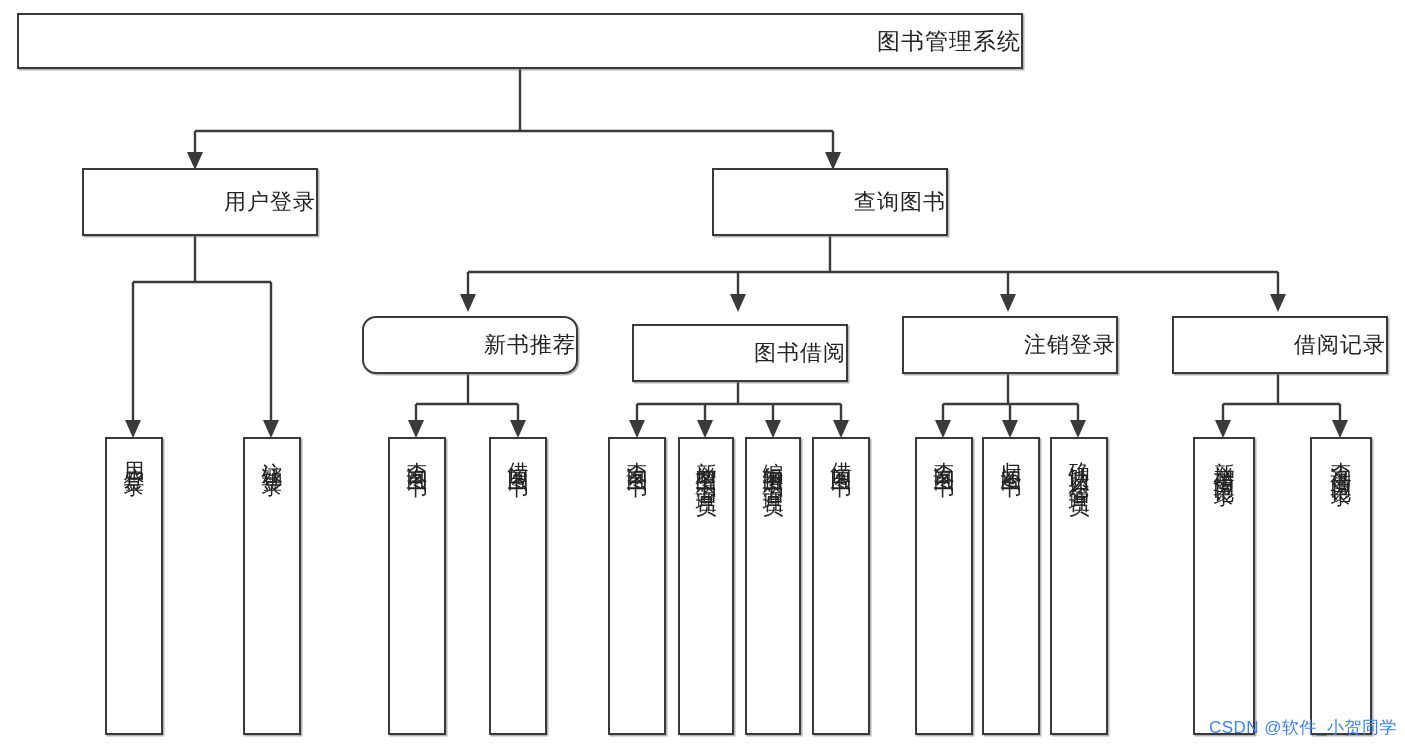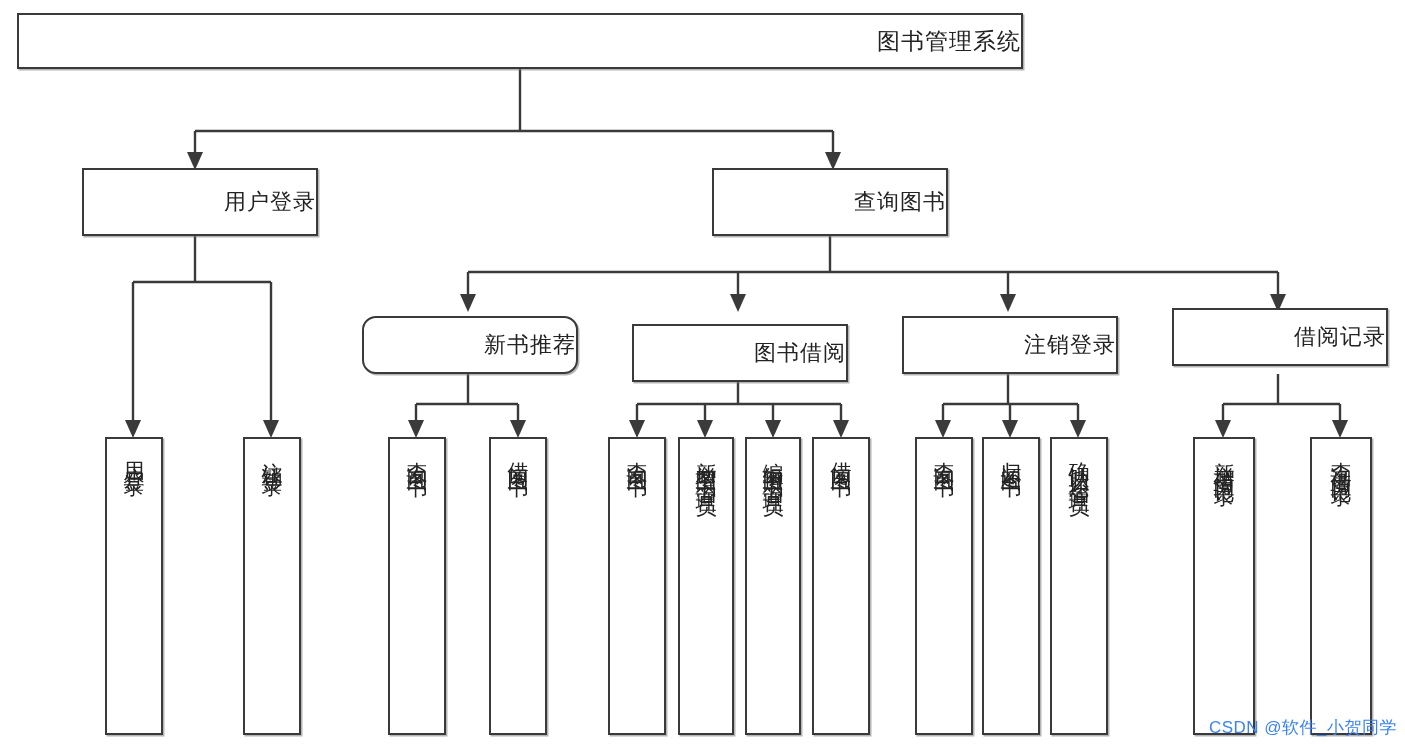--- a/index.html
+++ b/index.html
@@ -129,21 +129,21 @@
 
   <div class="node" style="left:362px;top:316px;width:216px;height:58px;border-radius:14px;">
     <span class="label">新书推荐</span>
   </div>
   <div class="node" style="left:632px;top:316px;width:216px;height:58px;margin-top:8px;">
     <span class="label">图书借阅</span>
   </div>
   <div class="node" style="left:902px;top:316px;width:216px;height:58px;">
     <span class="label">注销登录</span>
   </div>
-  <div class="node" style="left:1172px;top:308px;width:216px;height:58px;">
+  <div class="node" style="left:1172px;top:316px;width:216px;height:58px;">
     <span class="label">借阅记录</span>
   </div>
 
   <div class="node vertical" style="left:105px;top:437px;width:58px;height:298px;">
     <span class="label">用户登录</span>
   </div>
   <div class="node vertical" style="left:243px;top:437px;width:58px;height:298px;">
     <span class="label">注销登录</span>
   </div>
 

